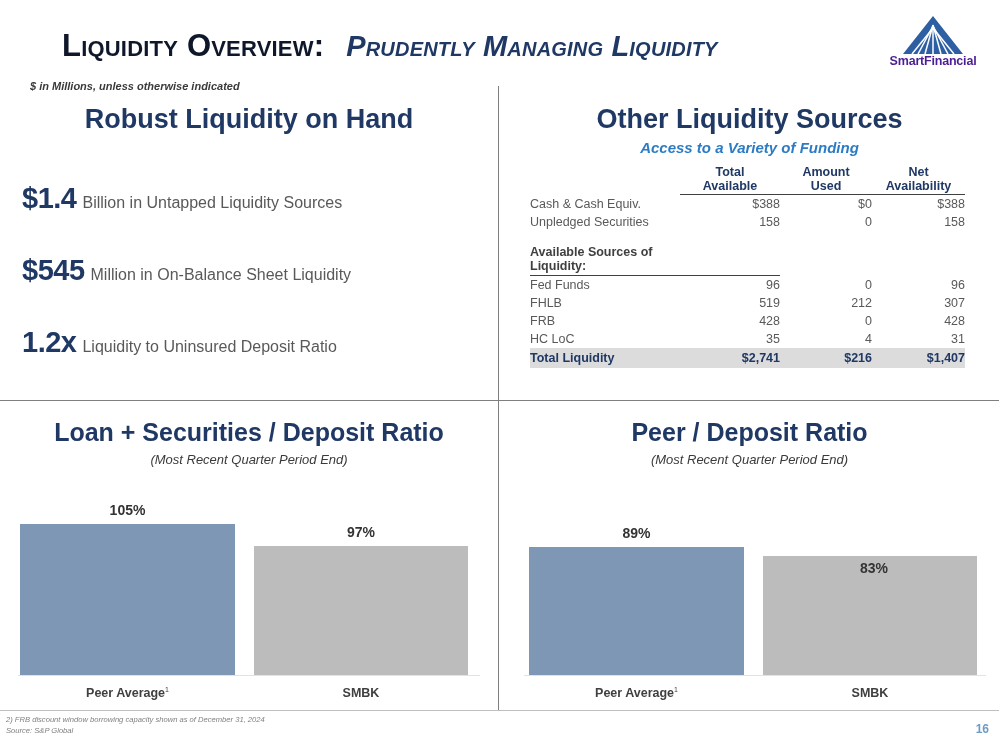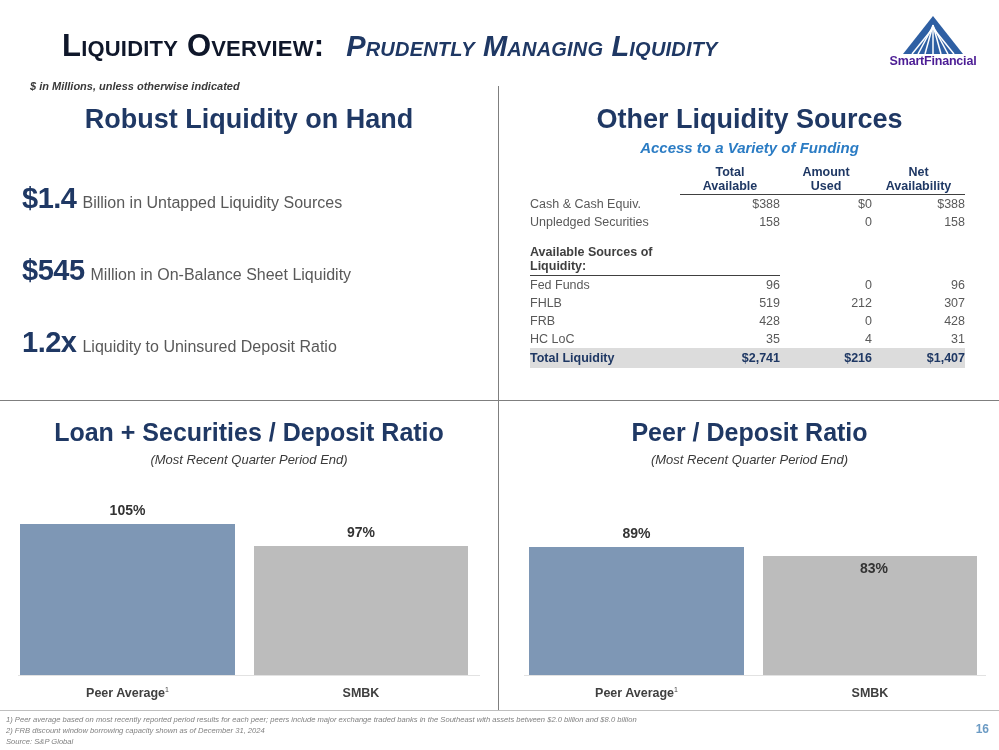--- a/index.html
+++ b/index.html
@@ -237,17 +237,16 @@
     <div class="bar-val" style="left:267px;top:120px;width:214px;margin-top:26px;">83%</div>
 
     <div class="cat-lbl" style="left:29px;top:272px;width:215px;">
       <span>Peer Average</span><sup>1</sup>
     </div>
     <div class="cat-lbl" style="left:263px;top:272px;width:214px;">SMBK</div>
   </div>
 </div>
 
 <div class="abs" id="footnotes">
-  <div>1)  Peer average based on most recently reported period results for each peer; peers include major exchange traded banks in the Southeast with assets between $2.0 billion and $8.0 billion</div>
   <div>2)  FRB discount window borrowing capacity shown as of December 31, 2024</div>
   <div>Source: S&amp;P Global</div>
 </div>
 <div class="abs" id="page-num">16</div>
 
 </body></html>

